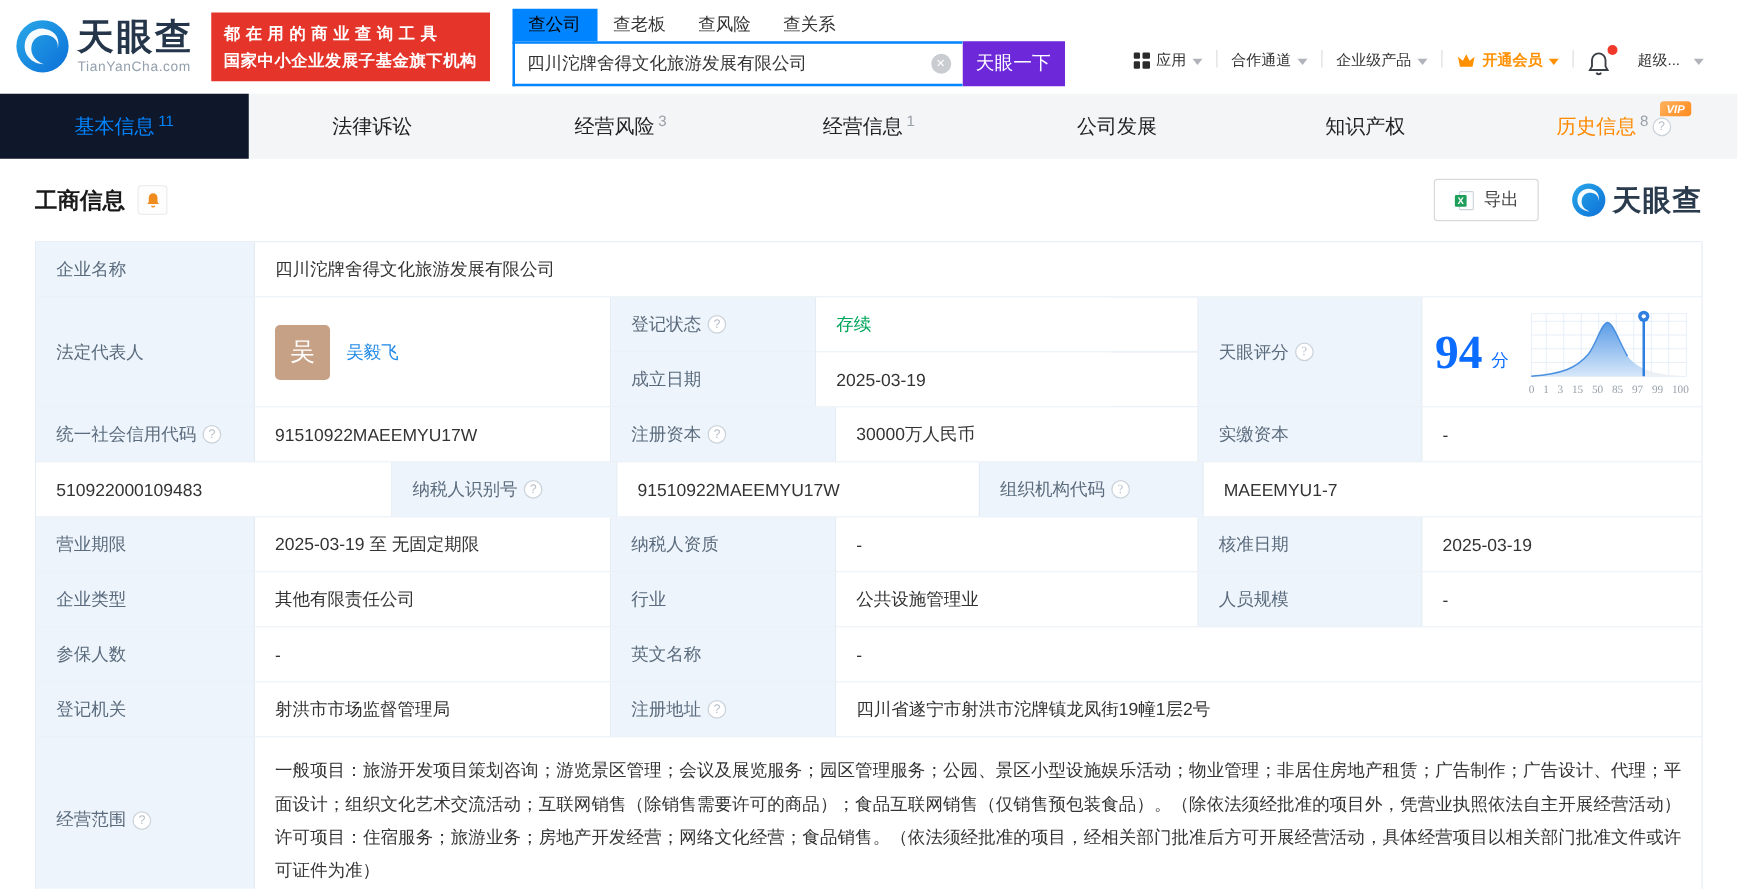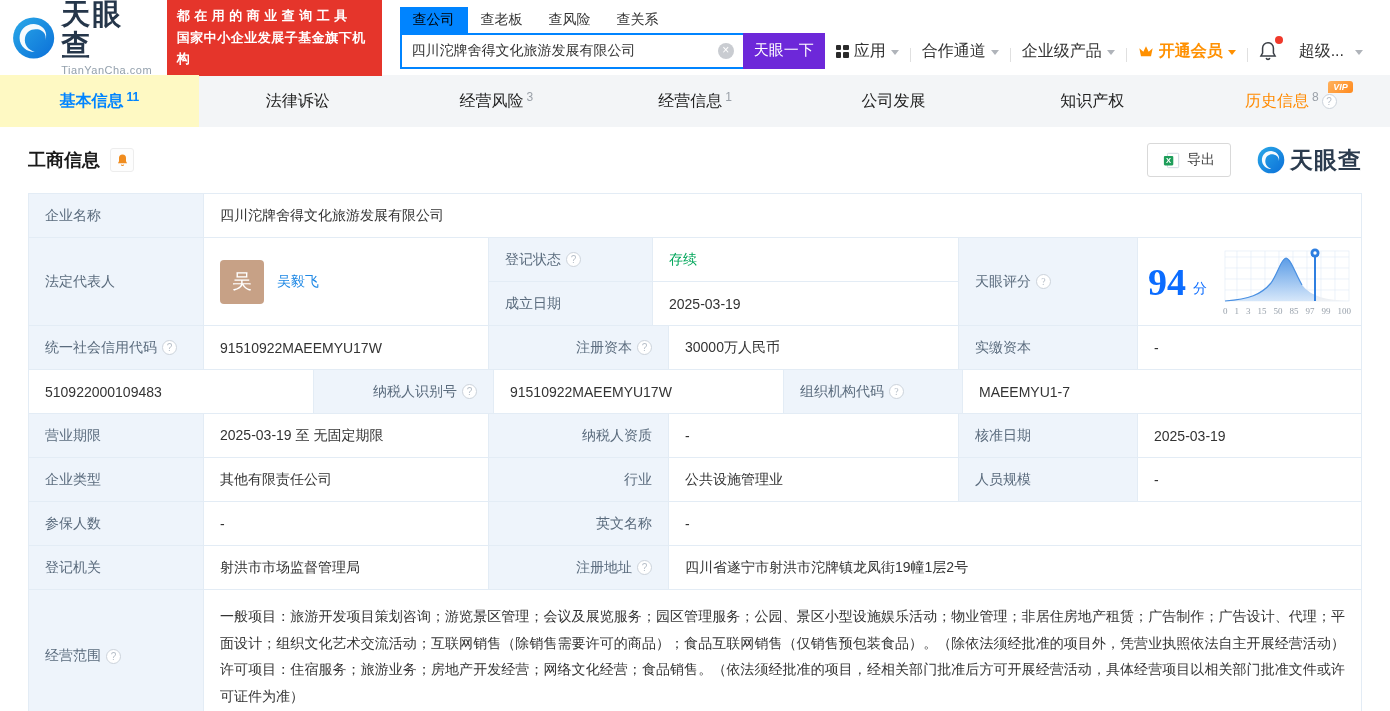--- a/index.html
+++ b/index.html
@@ -21,37 +21,37 @@
   .search-tab { padding:4px 13px; cursor:pointer; color:#333; }
   .search-tab.active { background:#0084ff; color:#000000; }
   .search-row { display:flex; height:36px; }
   .search-input-wrap { position:relative; flex:1; }
   .search-input { width:100%; height:36px; border:2px solid #0084ff; border-right:none; outline:none;
                   padding:0 32px 0 10px; font-size:14px; color:#333; font-family:inherit; }
   .clear-btn { position:absolute; right:9px; top:10px; width:16px; height:16px; border-radius:50%;
                background:#c9ccd1; color:#fff; font-size:12px; line-height:15px; text-align:center; cursor:pointer; }
   .search-btn { width:82px; background:#6d28d9; color:#fff; border:none; font-size:15px; cursor:pointer; font-family:inherit; }
 
-  .topnav { margin-left:auto; display:flex; align-items:flex-end; margin-top:26px; font-size:16px; color:#333; }
+  .topnav { margin-left:auto; display:flex; align-items:flex-start; margin-top:26px; font-size:12px; color:#333; }
   .nav-item { display:flex; align-items:center; gap:5px; padding:0 11px; cursor:pointer; white-space:nowrap; }
   .nav-sep { width:1px; height:14px; background:#e0e0e0; }
   .caret { width:0; height:0; border-left:4px solid transparent; border-right:4px solid transparent;
            border-top:5px solid #b0b4ba; margin-top:2px; }
   .caret.orange { border-top-color:#ff9000; }
   .grid-icon { width:13px; height:13px; display:grid; grid-template-columns:1fr 1fr; gap:2px; }
   .grid-icon b { background:#2b2b2b; border-radius:1px; }
   .vip-nav { color:#ff9000; font-weight:bold; }
   .bell-wrap { position:relative; padding:0 10px; cursor:pointer; }
   .bell-dot { position:absolute; top:-4px; right:5px; width:8px; height:8px; background:#f0392b; border-radius:50%; }
 
   
   .ptabs { height:52px; display:flex; background:#f3f5f7; }
   .ptab { flex:1; display:flex; align-items:center; justify-content:center; gap:3px; font-size:16px;
           color:#222; cursor:pointer; position:relative; }
-  .ptab.active { background:#fef9c3; color:#0084ff; font-weight:bold; }
+  .ptab.active { background:#0f172a; color:#0084ff; font-weight:normal; }
   .ptab-count { font-size:12px; color:#9aa0a8; transform:translateY(-4px); }
   .ptab.active .ptab-count { color:#0084ff; }
   .ptab.history { color:#ff8a00; }
   .vip-badge { position:absolute; top:6px; right:calc(50% - 62px); background:linear-gradient(135deg,#ffb25e,#ff8a1e);
                color:#fff; font-size:9px; font-weight:bold; font-style:italic; padding:1px 5px;
                border-radius:3px 3px 3px 0; }
   .q { width:15px; height:15px; border-radius:50%; border:1px solid #ccd3db; color:#b6bec8; font-size:10px;
        line-height:14px; text-align:center; display:inline-block; flex:none; background:#fff; }
 
   
@@ -69,21 +69,21 @@
   
   .itable { border:1px solid #e3ecf5; }
   .trow { display:flex; border-bottom:1px solid #e3ecf5; }
   .trow:last-child { border-bottom:none; }
   .cell { padding:11px 16px; font-size:14px; display:flex; align-items:center; gap:5px;
           border-right:1px solid #e3ecf5; min-height:43px; }
   .cell:last-child { border-right:none; }
   .lbl { background:#eef4fb; color:#5a6b7d; }
   .val { background:#fff; color:#333; }
   .w-l1 { width:175px; flex:none; } .w-v1 { width:285px; flex:none; }
-  .w-l2 { width:180px; flex:none;justify-content:flex-end; } .w-v2 { width:290px; flex:none; }
+  .w-l2 { width:180px; flex:none; } .w-v2 { width:290px; flex:none; }
   .w-l3 { width:179px; flex:none;font-family:Liberation Serif, serif; } .w-rest { flex:1; }
   .subcol { width:470px; flex:none; display:flex; flex-direction:column; border-right:1px solid #e3ecf5; }
   .subrow { display:flex; flex:1; }
   .subrow:first-child { border-bottom:1px solid #e3ecf5; }
   .subrow .lbl { width:164px; flex:none; border-right:1px solid #e3ecf5; }
   .subrow .val { width:236px; flex:none; border-right:none; }
   .green { color:#00a65a; }
   .avatar { width:44px; height:44px; border-radius:4px; background:#c7a186; color:#fff; font-size:20px;
             display:flex; align-items:center; justify-content:center; flex:none; }
   .link { color:#1e88e5; cursor:pointer; margin-left:8px;text-align:center; }

